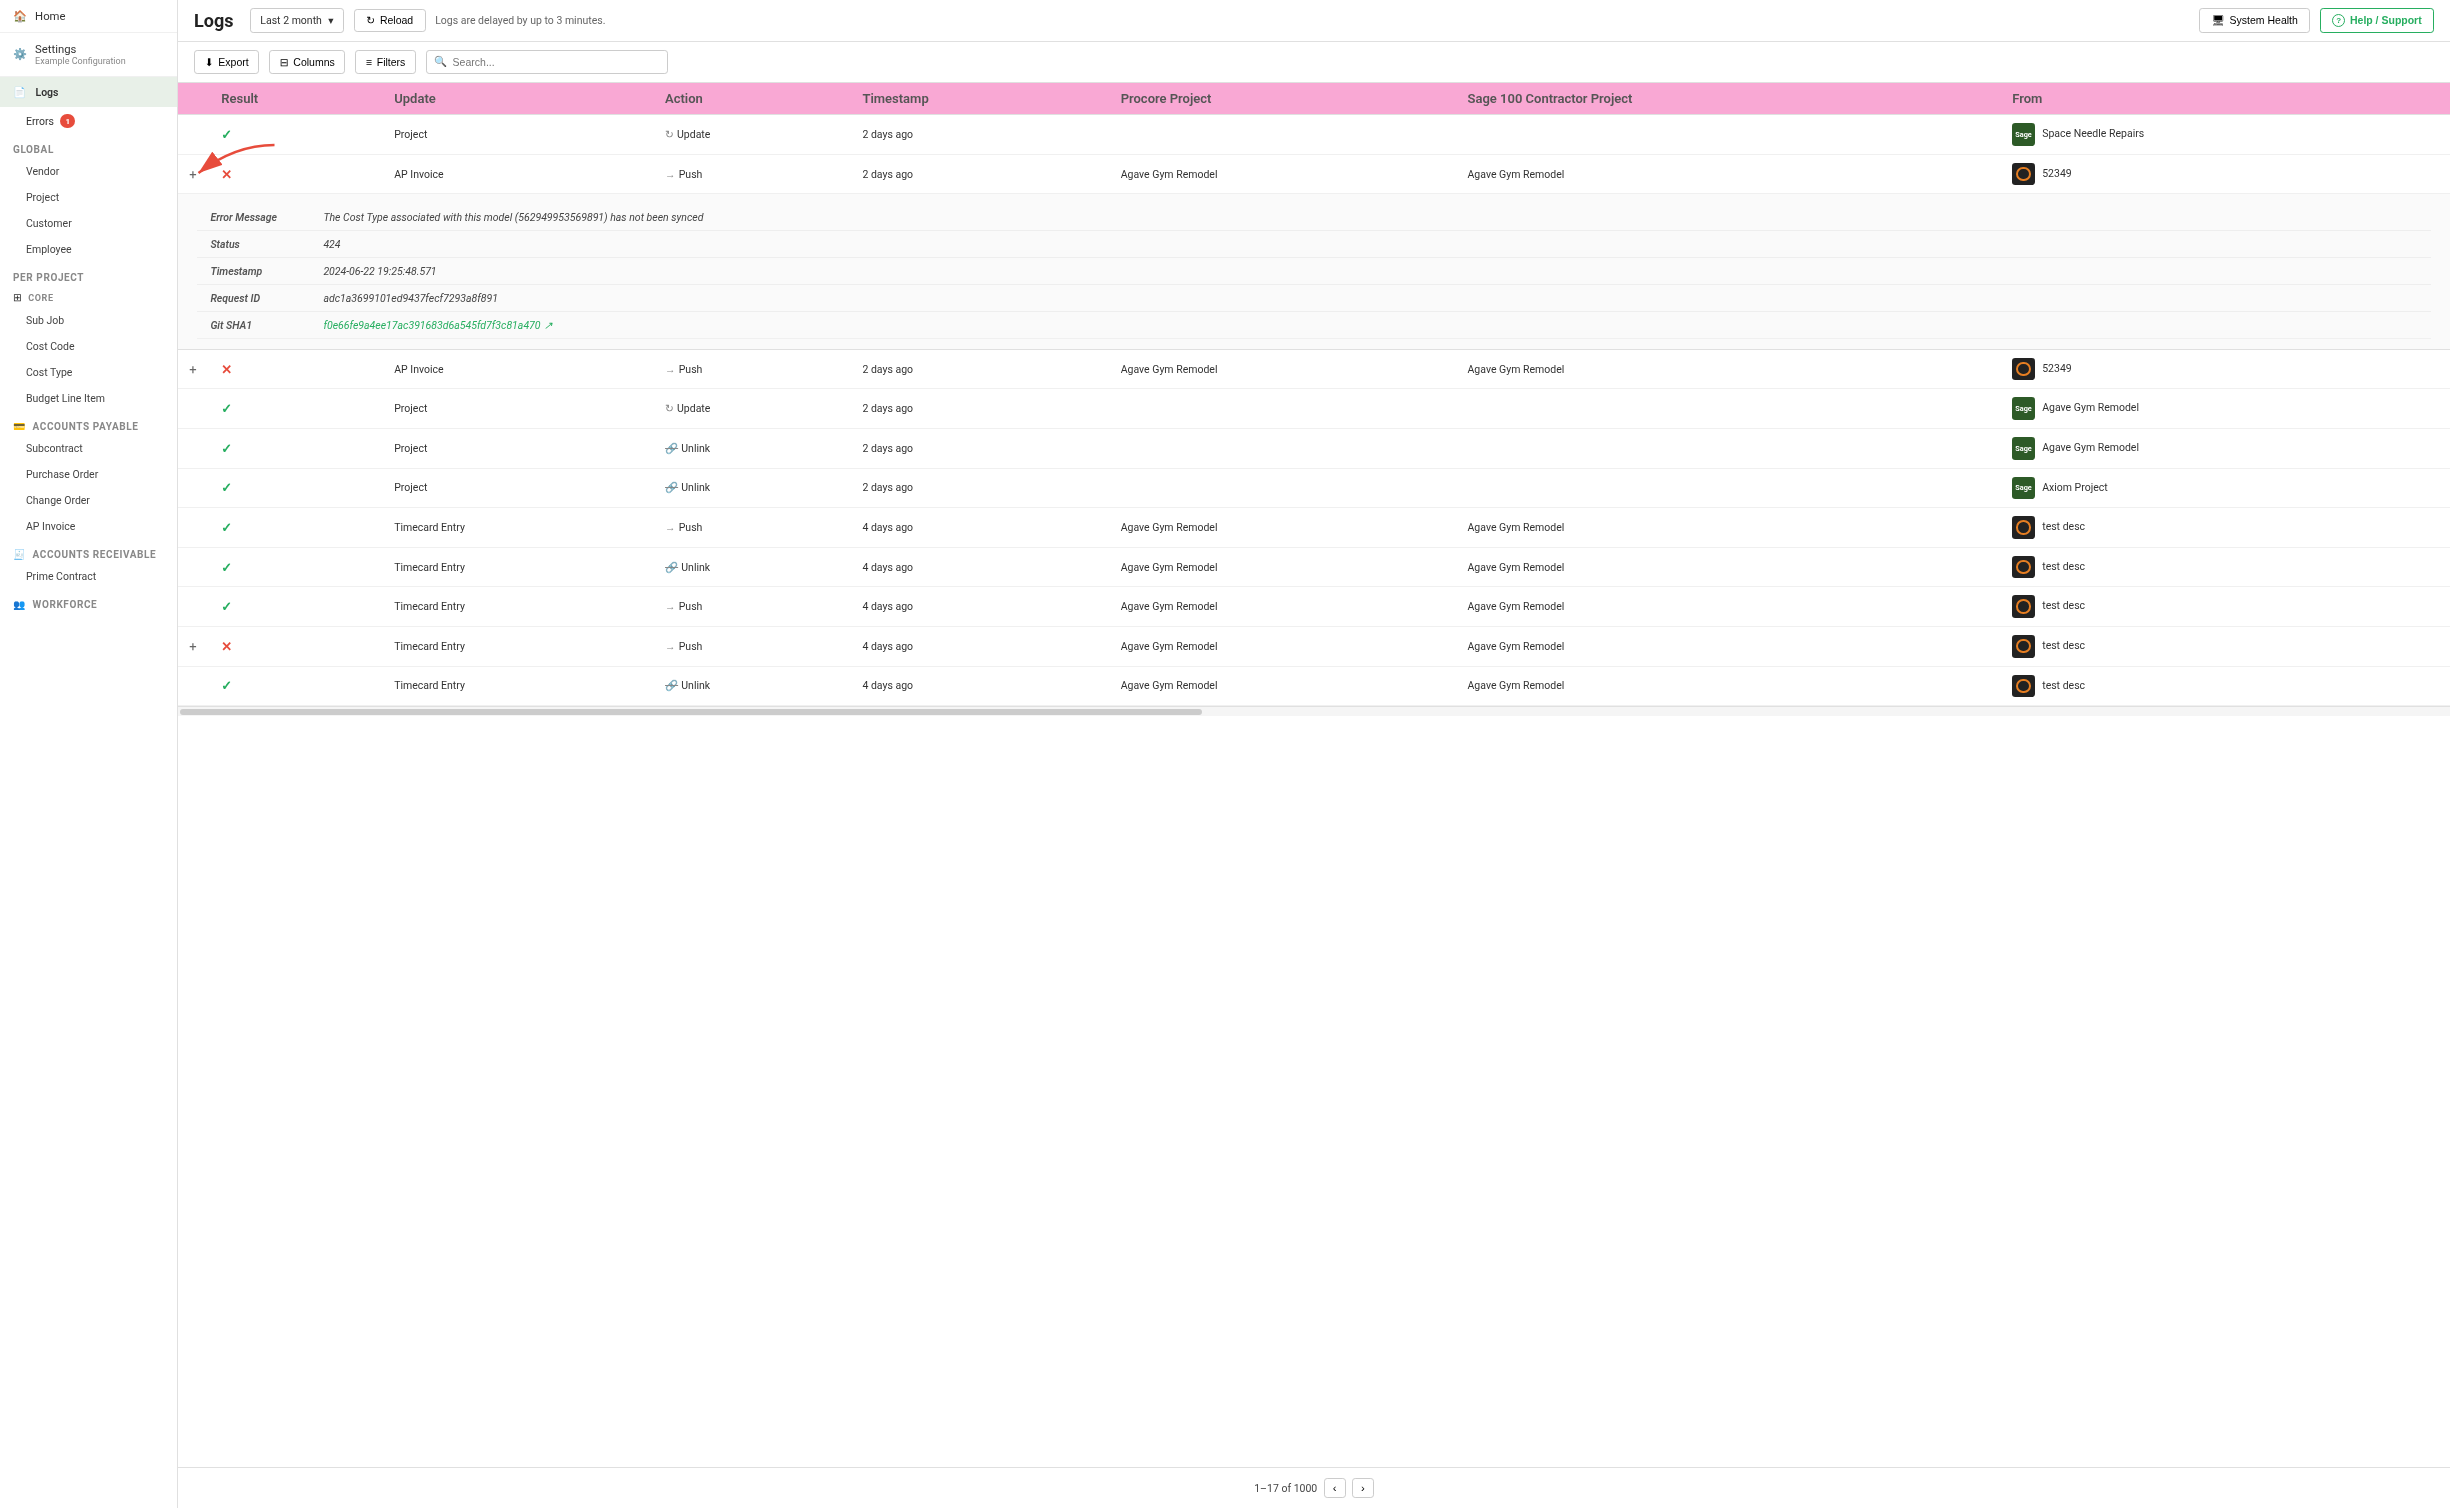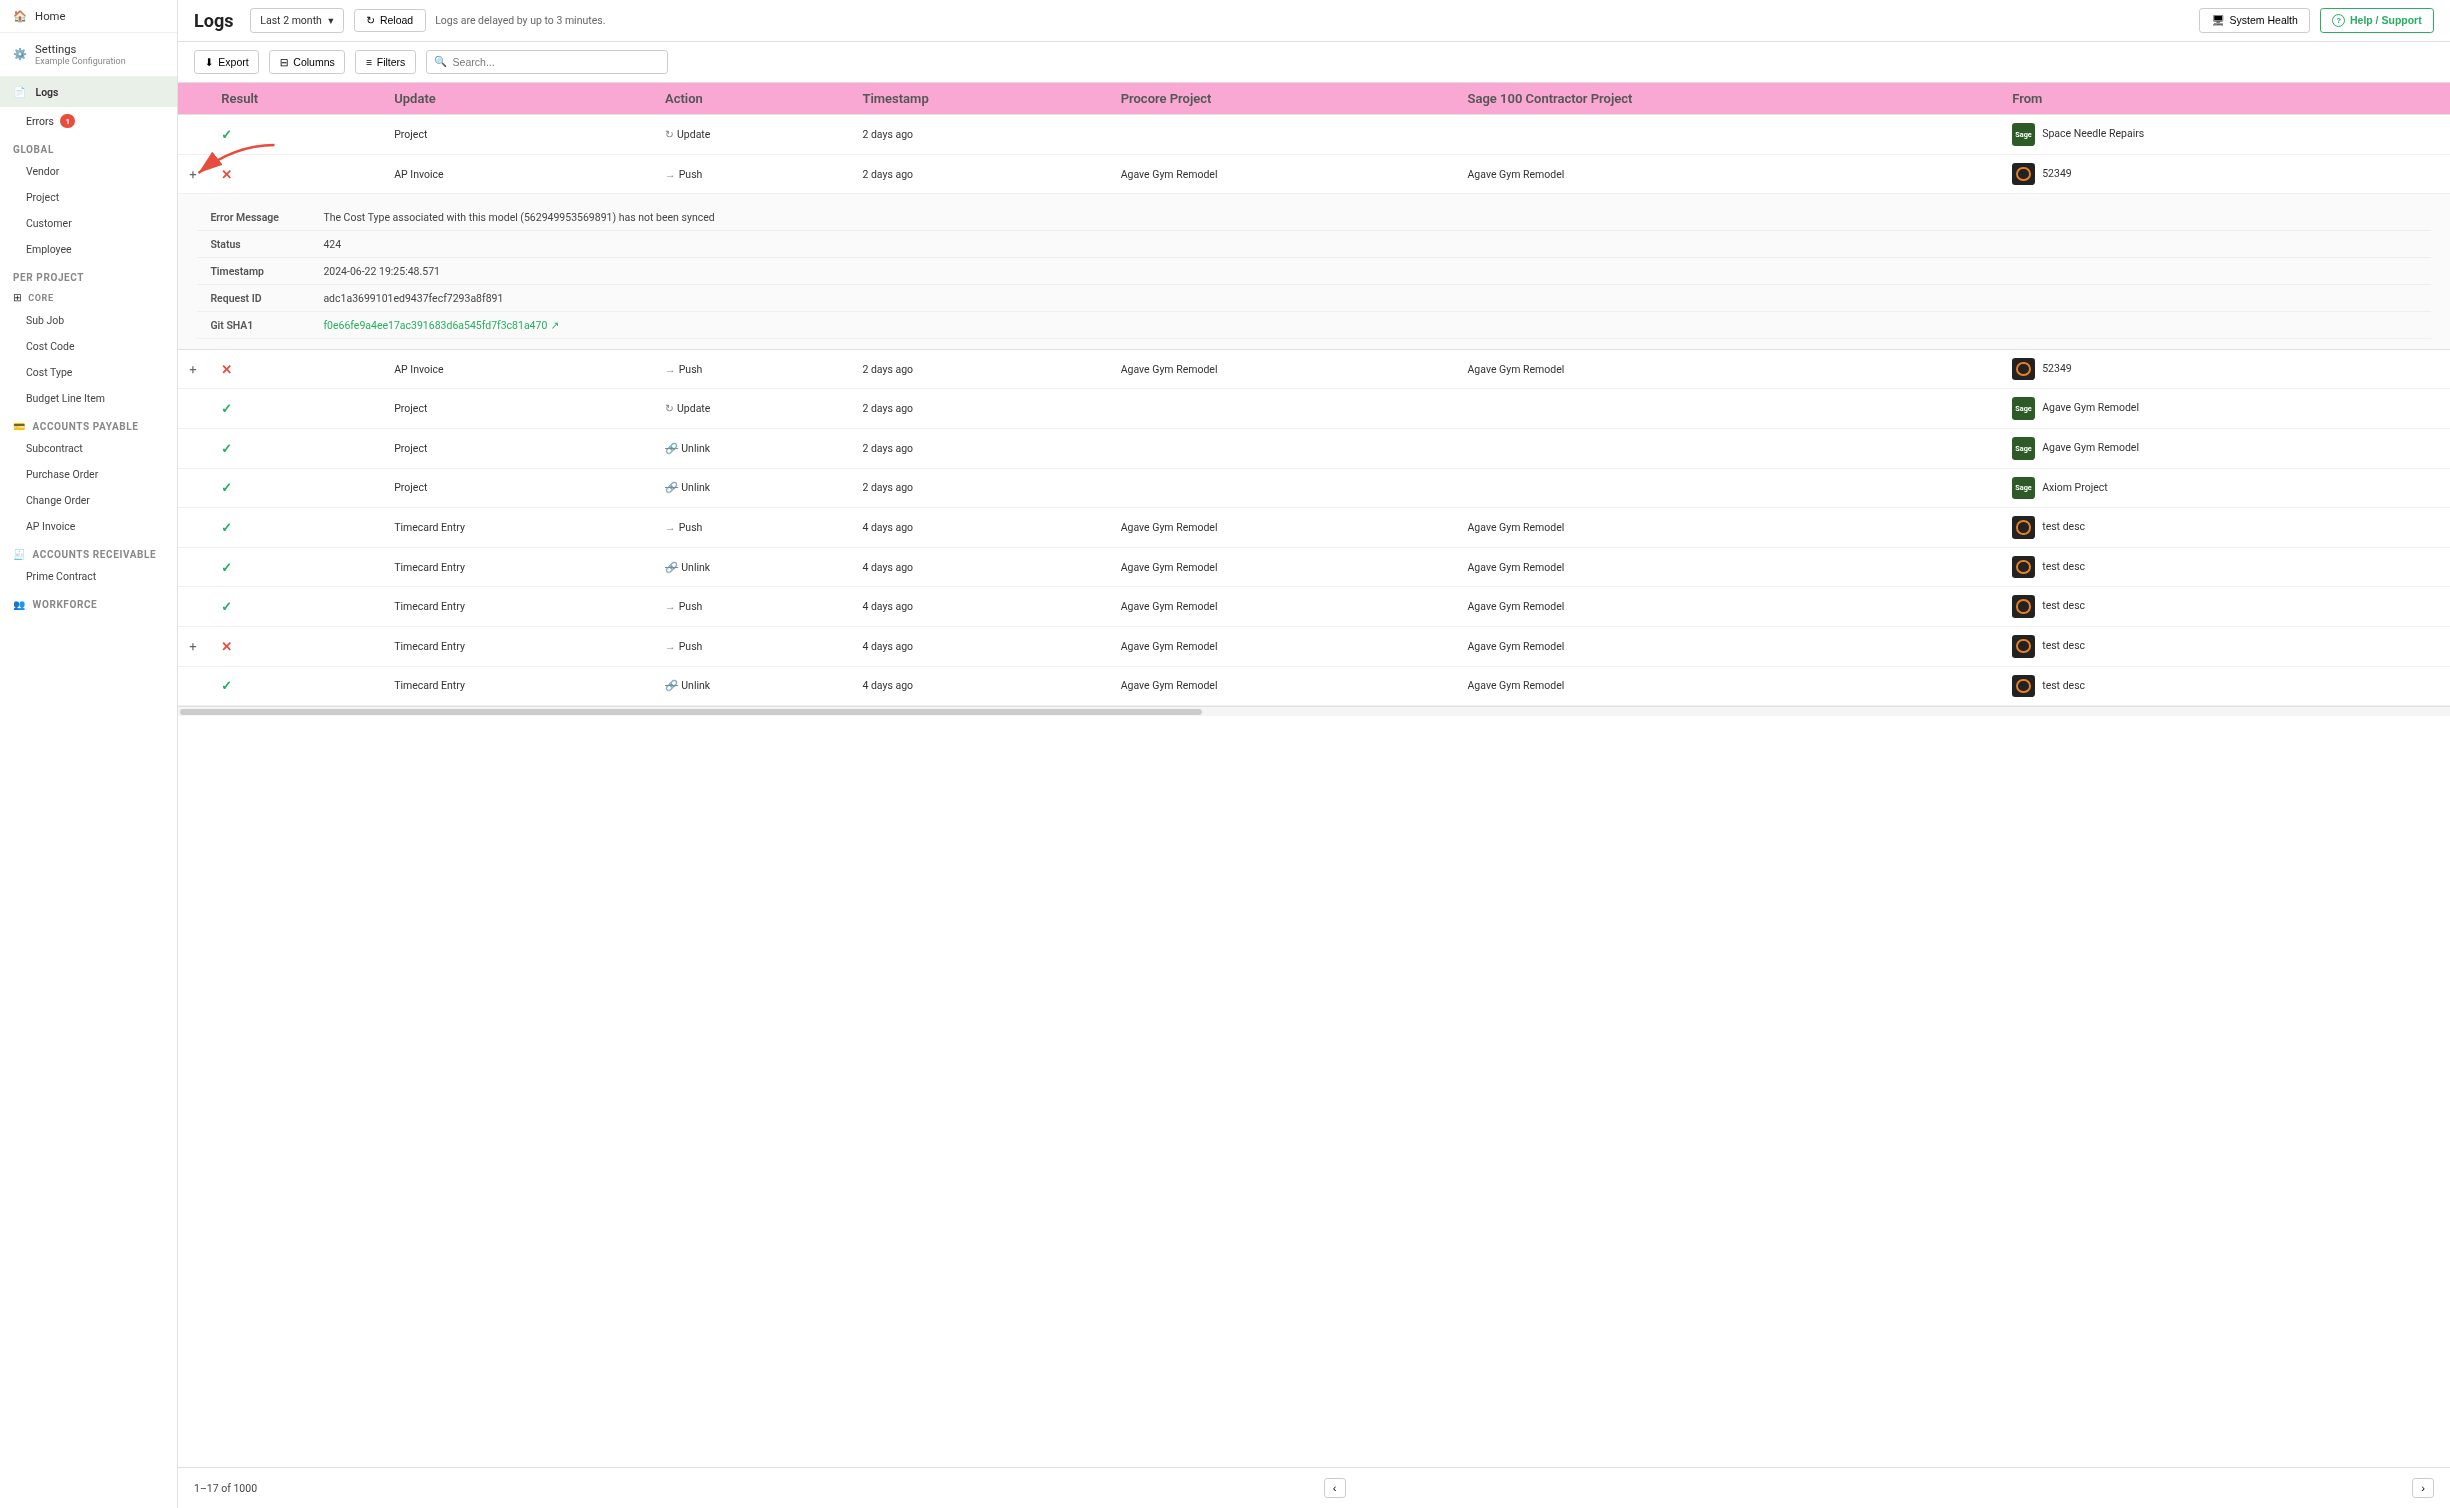--- a/index.html
+++ b/index.html
@@ -45,21 +45,21 @@
     .plus-icon { color: #666; font-size: 13px; cursor: pointer; }
 
     .from-logo { width: 22.6px; height: 22.6px; border-radius: 3.2px; display: inline-flex; align-items: center; justify-content: center; font-size: 8px; font-weight: 700; margin-right: 4.8px; vertical-align: middle; }
     .logo-sage { background: #2d5a27; color: #fff; font-size: 7.3px; }
     .logo-c { background: #222; color: #fff; border-radius: 3.2px; position: relative; }
 
     .action-arrow { display: inline-flex; align-items: center; gap: 3.2px; }
 
     .git-link { color: #27ae60; text-decoration: none; display: flex; align-items: center; gap: 3.2px; }
 
-    .pagination { display: flex; align-items: center; justify-content: space-between; padding: 9.7px 16px; border-top: 0.8px solid #e0e0e0; gap: 6.5px; font-size: 10.5px; color: #444; }
+    .pagination { display: flex; align-items: center; justify-content: center; padding: 9.7px 16px; border-top: 0.8px solid #e0e0e0; gap: 6.5px; font-size: 10.5px; color: #444; }
     .page-btn { padding: 3.2px 8px; border: 0.8px solid #ccc; border-radius: 3.2px; background: #fff; cursor: pointer; font-size: 11.3px; }
 
     
     .horizontal-scroll { height: 9.7px; border-top: 0.8px solid #e0e0e0; background: #f5f5f5; position: relative; }
     .scroll-thumb { height: 6.5px; width: 45%; background: #ccc; border-radius: 3.2px; margin: 1.6px 0 0 1.6px; }
   </style>
 </head>
 <body>
 
 <nav class="sidebar">
@@ -193,21 +193,21 @@
     <td>AP Invoice</td>
     <td><span class="action-arrow"><span style="color:#888;">→</span> Push</span></td>
     <td>2 days ago</td>
     <td>Agave Gym Remodel</td>
     <td>Agave Gym Remodel</td>
     <td><span class="from-logo logo-c" style="background:#222;width:22.6px;height:22.6px;border-radius:3.2px;display:inline-flex;align-items:center;justify-content:center;position:relative;">
       <span style="width:14.5px;height:14.5px;border-radius:50%;border:2.4px solid #e67e22;display:block;"></span>
     </span> 52349</td>
   </tr>
           <tr>
-      <td colspan="8" style="padding:0;background:#fafafa;border-bottom:0.8px solid #e0e0e0;">
+      <td colspan="8" style="padding:0;background:#fafafa;border-bottom:0.8px solid #e0e0e0;font-style:italic;">
         <div style="padding:9.7px 19.4px;">
           <table style="border-collapse:collapse;width:100%;">
             <tbody>
                     <tr>
               <td style="padding:6.5px 13px;font-weight:600;color:#555;width:113px;border-bottom:0.8px solid #eee;">Error Message</td>
               <td style="padding:6.5px 13px;color:#444;border-bottom:0.8px solid #eee;">The Cost Type associated with this model (562949953569891) has not been synced</td>
             </tr>
             <tr>
               <td style="padding:6.5px 13px;font-weight:600;color:#555;border-bottom:0.8px solid #eee;">Status</td>
               <td style="padding:6.5px 13px;color:#444;border-bottom:0.8px solid #eee;">424</td>

